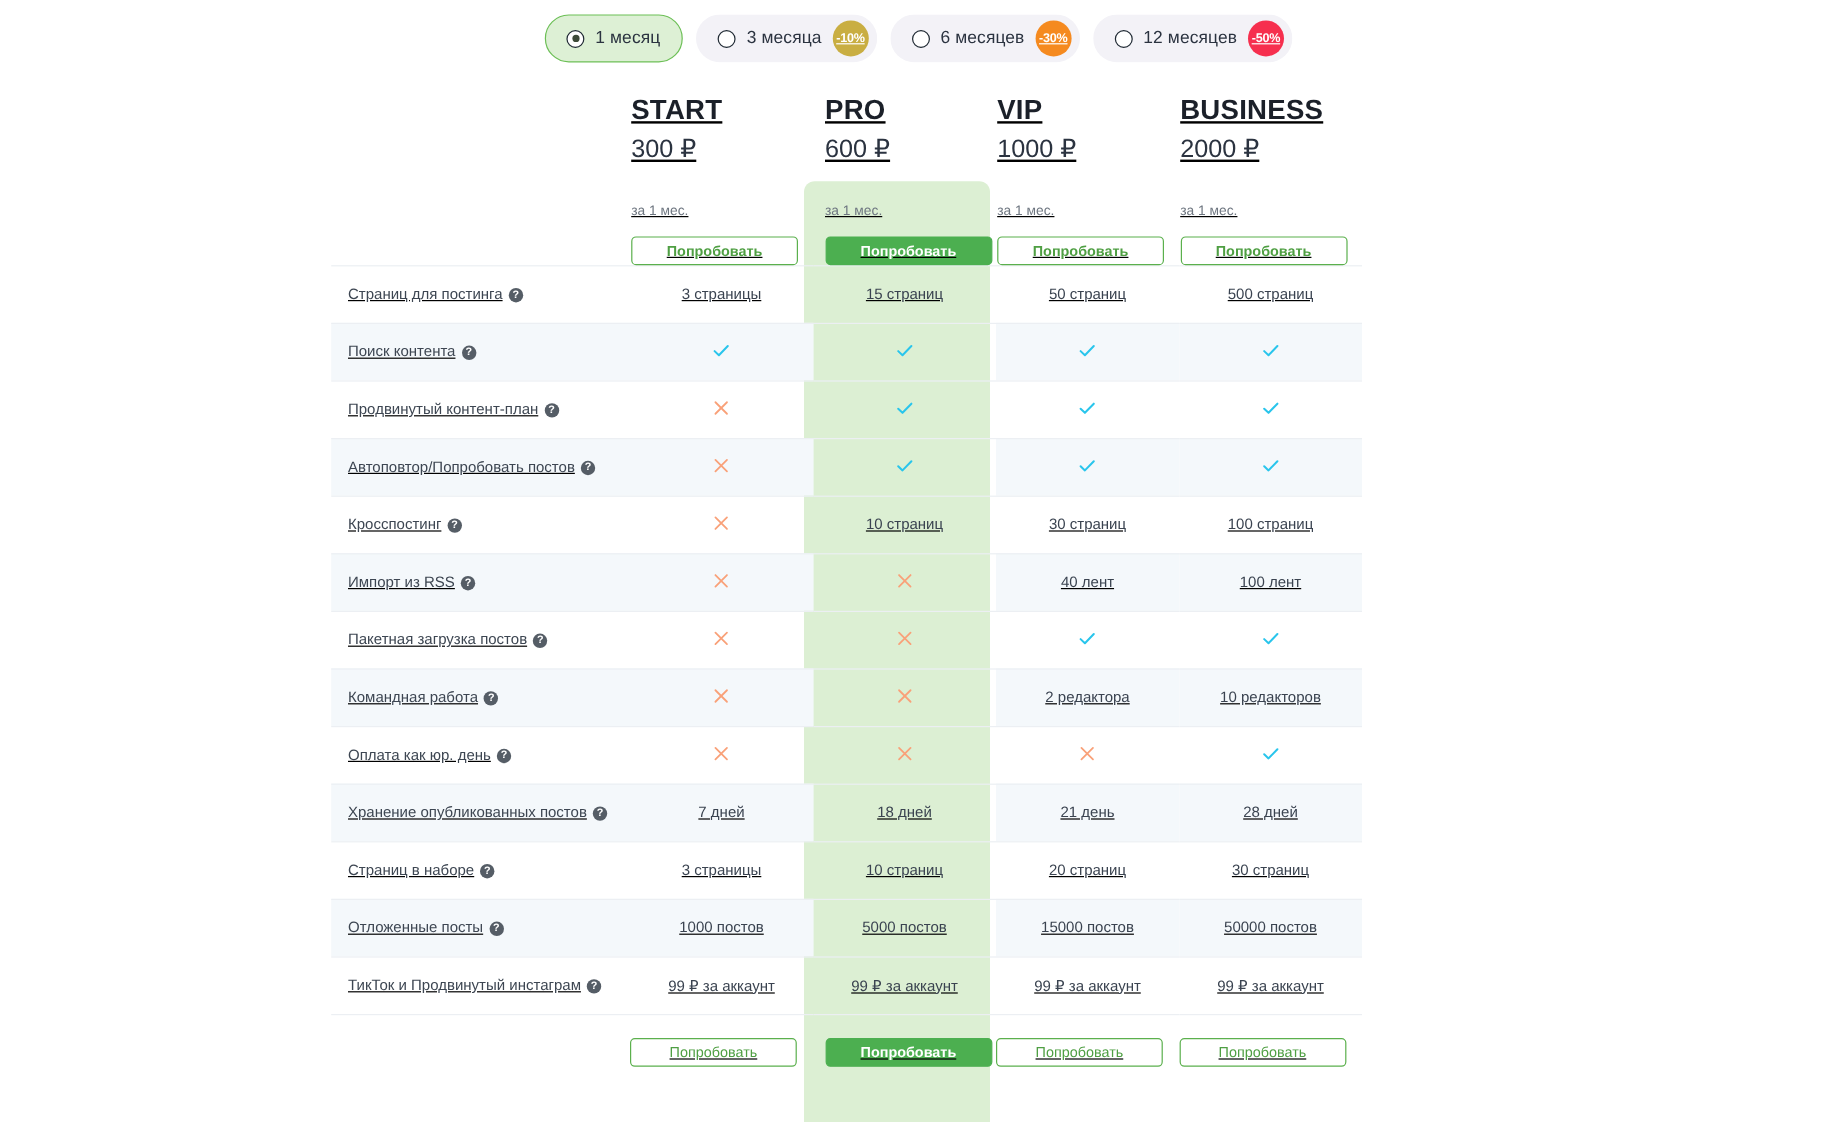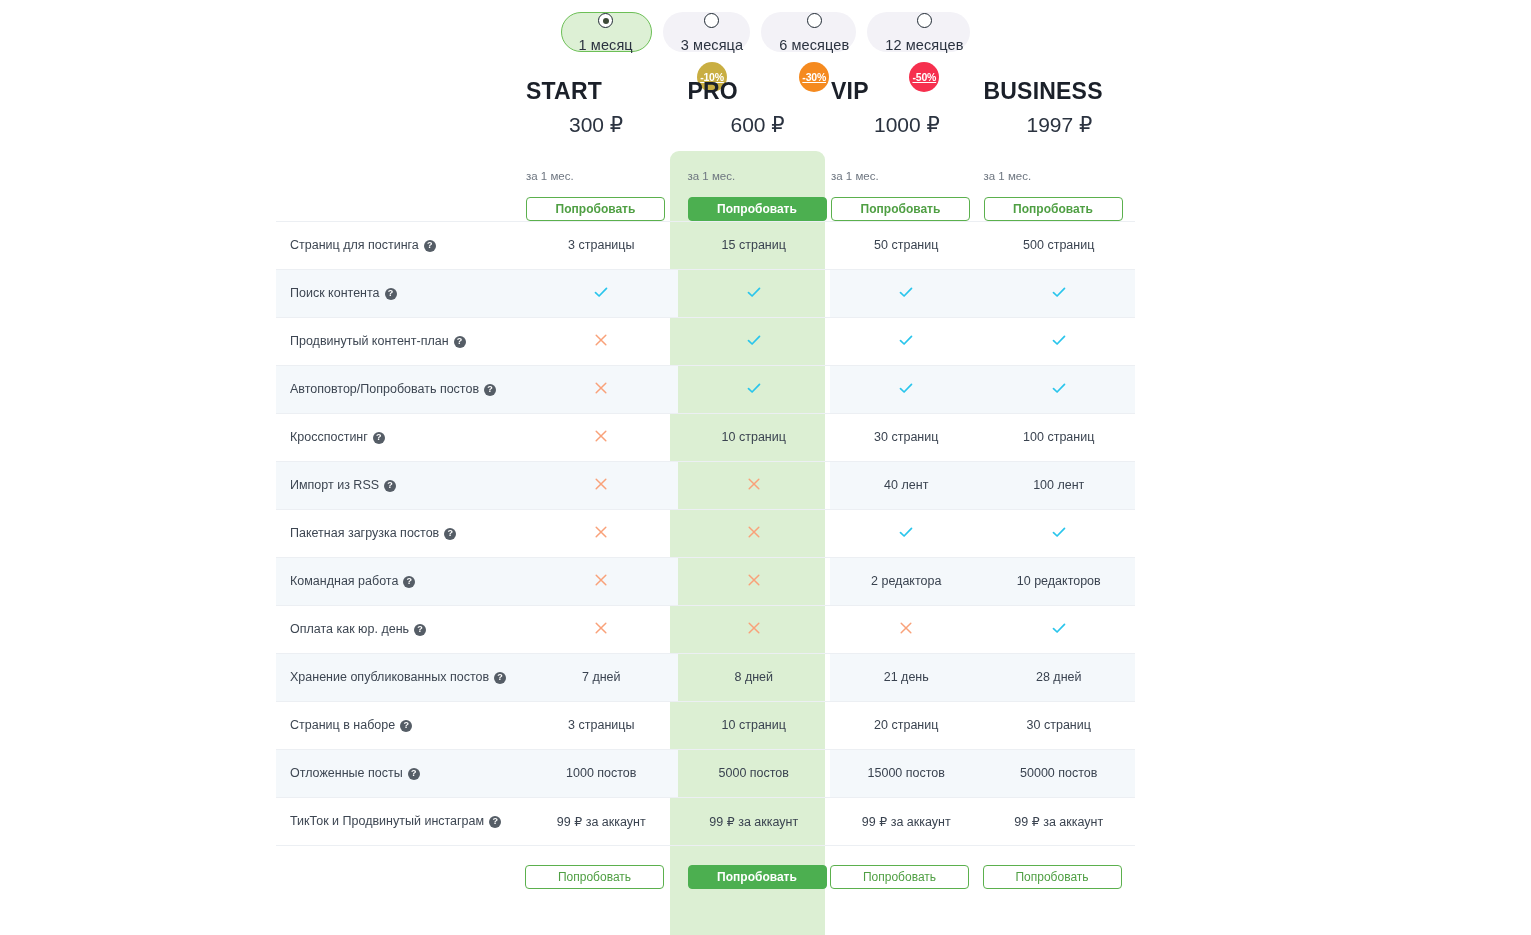--- a/index.html
+++ b/index.html
@@ -24,21 +24,20 @@
     display: flex;
     align-items: center;
     gap: 9px;
     height: 40px;
     padding: 0 6px 0 17px;
     border-radius: 22px;
     background: #f3f2f7;
     border: 1px solid transparent;
     cursor: pointer;
     user-select: none;
-    flex-direction: column;
   }
   .pill.selected {
     background: #ddf0d5;
     border: 1px solid #6cbf56;
     padding-right: 18px;
   }
   .radio {
     width: 15px; height: 15px;
     border-radius: 50%;
     border: 1.7px solid #1f2933;
@@ -74,20 +73,21 @@
     flex: none;
     letter-spacing: -.2px;
     text-decoration: underline;
   }
 
   
   .table-wrap {
     position: relative;
     width: 1531px;
     height: 879px;
+    text-decoration: underline;
   }
   .pro-highlight {
     position: absolute;
     left: 670px;
     top: 95px;
     width: 155px;
     height: 820px;
     background: #dcefd3;
     border-radius: 9px;
     z-index: 0;
@@ -125,21 +125,20 @@
     letter-spacing: .2px;
     line-height: 1;
     margin-bottom: 11px;
   }
   .plan-price {
     font-size: 21px;
     color: #2b3340;
     font-weight: normal;
     line-height: 1;
     margin-bottom: 6px;
-    margin-left: 43px;
   }
   .plan-period {
     font-size: 11.5px;
     color: #6e7680;
     font-weight: normal;
     line-height: 1;
     margin-bottom: 14px;
     margin-top: 36px;
   }
   .btn {
@@ -277,21 +276,21 @@
             <div class="plan-head-inner">
               <div class="plan-name">VIP</div>
               <div class="plan-price">1000 ₽</div>
               <div class="plan-period">за 1 мес.</div>
               <div class="btn outline">Попробовать</div>
             </div>
           </th>
           <th class="plan-head">
             <div class="plan-head-inner">
               <div class="plan-name">BUSINESS</div>
-              <div class="plan-price">1997 ₽</div>
+              <div class="plan-price">2000 ₽</div>
               <div class="plan-period">за 1 мес.</div>
               <div class="btn outline">Попробовать</div>
             </div>
           </th>
         </tr>
     </thead>
     <tbody id="feature-rows">
         <tr>
           <td class="feature-cell"><span>Страниц для постинга</span><span class="help-icon">?</span></td>
           <td class="value-cell"><span>3 страницы</span></td>
@@ -401,21 +400,21 @@
           <td class="value-cell"><span class="ico-cross"><svg width="16" height="16" viewBox="0 0 16 16">
                 <path d="M3.2 3.2 L12.8 12.8 M12.8 3.2 L3.2 12.8" fill="none" stroke="#f9a179" stroke-width="1.5" stroke-linecap="round"></path>
               </svg></span></td>
           <td class="value-cell"><span class="ico-check"><svg width="16" height="16" viewBox="0 0 16 16">
                 <path d="M2.5 8.6 L6.1 12 L13.5 4.4" fill="none" stroke="#29c5ec" stroke-width="1.7" stroke-linecap="round" stroke-linejoin="round"></path>
               </svg></span></td>
         </tr>
         <tr>
           <td class="feature-cell"><span>Хранение опубликованных постов</span><span class="help-icon">?</span></td>
           <td class="value-cell"><span>7 дней</span></td>
-          <td class="value-cell pro-cell"><span>8 дней</span></td>
+          <td class="value-cell pro-cell"><span>18 дней</span></td>
           <td class="value-cell"><span>21 день</span></td>
           <td class="value-cell"><span>28 дней</span></td>
         </tr>
         <tr>
           <td class="feature-cell"><span>Страниц в наборе</span><span class="help-icon">?</span></td>
           <td class="value-cell"><span>3 страницы</span></td>
           <td class="value-cell pro-cell"><span>10 страниц</span></td>
           <td class="value-cell"><span>20 страниц</span></td>
           <td class="value-cell"><span>30 страниц</span></td>
         </tr>

